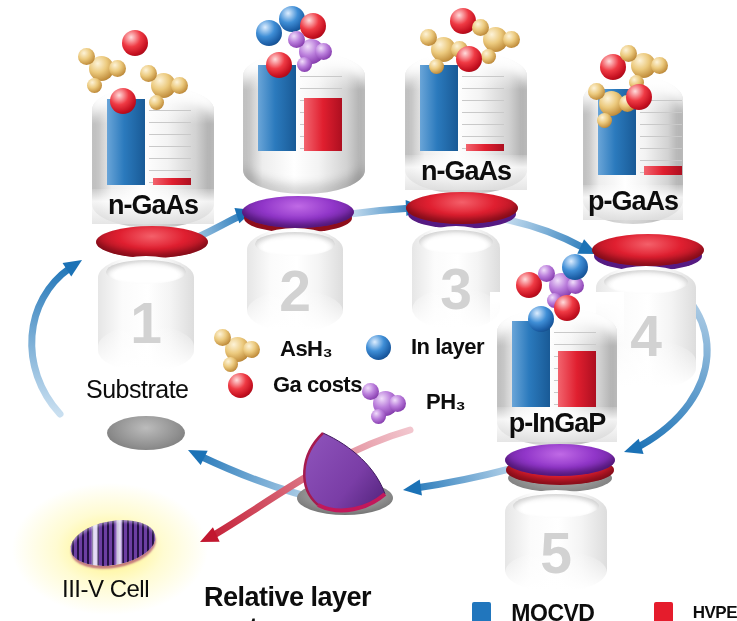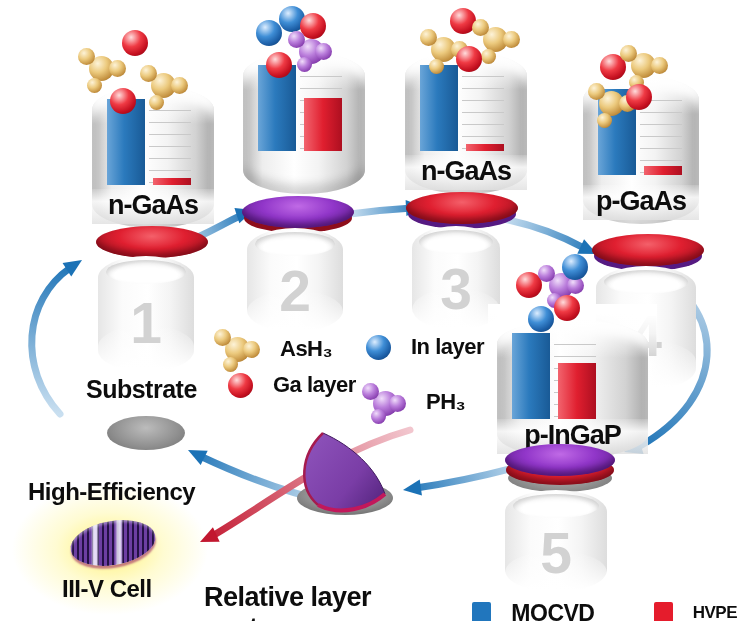--- a/index.html
+++ b/index.html
@@ -62,21 +62,21 @@
   .cluster{position:absolute;width:48px;height:48px;z-index:5;}
   .cluster i{position:absolute;border-radius:50%;}
   .cluster.gold i{background:radial-gradient(circle at 35% 30%,#fdf3d8 0%,#ecca7e 38%,#c3903f 72%,#7e561b 100%);}
   .cluster.purple i{background:radial-gradient(circle at 35% 30%,#f0ddfa 0%,#bb7fdc 38%,#8d44b4 72%,#50207a 100%);}
   .cluster i.c1{width:25px;height:25px;left:11px;top:11px;}
   .cluster i.c2{width:17px;height:17px;left:0;top:3px;}
   .cluster i.c3{width:17px;height:17px;right:0;top:15px;}
   .cluster i.c4{width:15px;height:15px;left:9px;bottom:0;}
 
   
-  .txt{position:absolute;font-weight:bold;color:#0d0d0d;letter-spacing:-0.5px;z-index:4;}
+  .txt{position:absolute;font-weight:normal;color:#0d0d0d;letter-spacing:-0.5px;z-index:4;}
   .txt.big{font-size:25px;}
   .legend-row{position:absolute;display:flex;align-items:center;gap:20px;z-index:4;}
   .legend-row .ic{position:relative;flex:0 0 auto;}
   .legend-row .lbl{font-weight:bold;font-size:22px;color:#0d0d0d;letter-spacing:-0.5px;}
   .swatch{width:22px;height:22px;display:inline-block;border-radius:2px;}
 
   
   #glow{position:absolute;left:12px;top:483px;width:196px;height:132px;z-index:0;
     background:radial-gradient(closest-side,rgba(255,241,110,.95) 0%,rgba(255,249,180,.6) 55%,rgba(255,255,255,0) 100%);}
   #cell{position:absolute;left:70px;top:521px;width:86px;height:44px;border-radius:50%;
@@ -288,21 +288,21 @@
         <i class="c3"></i>
         <i class="c4"></i>
       </div>
     <div class="cluster gold" style="left:588px;top:80px">
         <i class="c1"></i>
         <i class="c2"></i>
         <i class="c3"></i>
         <i class="c4"></i>
       </div>
     <div class="sphere red-s" style="left:626px;top:84px"></div>
-    <div class="cylinder" style="left:583px;top:76px;width:116px;height:148px">
+    <div class="cylinder" style="left:583px;top:76px;width:100px;height:148px">
       <div class="cyl-fade"></div>
       <div class="bars">
         <div class="grid"></div>
         <div class="bar blue" style="height: 100%;"></div>
         <div class="bar red" style="height: 10%;"></div>
       </div>
       <div class="cyl-label">p-GaAs</div>
     </div>
     <div class="under darkpurple" style="left:594px;top:241px"></div>
     <div class="disc red" style="left:592px;top:234px"></div>
@@ -316,21 +316,21 @@
     <div class="sphere red-s" style="left:516px;top:272px"></div>
     <div class="cluster purple" style="left:538px;top:262px;width:46px;height:46px">
         <i class="c1"></i>
         <i class="c2"></i>
         <i class="c3"></i>
         <i class="c4"></i>
       </div>
     <div class="sphere blue-s" style="left:562px;top:254px"></div>
     <div class="sphere blue-s" style="left:528px;top:306px"></div>
     <div class="sphere red-s" style="left:554px;top:295px"></div>
-    <div class="cylinder" style="left:497px;top:320px;width:151px;height:138px">
+    <div class="cylinder" style="left:497px;top:308px;width:120px;height:138px">
       <div class="cyl-fade"></div>
       <div class="bars">
         <div class="grid"></div>
         <div class="bar blue" style="height: 100%;"></div>
         <div class="bar red" style="height: 65%;"></div>
       </div>
       <div class="cyl-label">p-InGaP</div>
     </div>
     <div class="disc gray" style="left:508px;top:464px;width:104px;height:28px"></div>
     <div class="disc red" style="left:506px;top:455px;width:108px;height:30px"></div>
@@ -345,40 +345,39 @@
     <span class="ic cluster gold" style="position:relative;width:46px;height:46px">
         <i class="c1"></i>
         <i class="c2"></i>
         <i class="c3"></i>
         <i class="c4"></i>
       </span>
     <span class="lbl">AsH₃</span>
   </div>
   <div class="legend-row" style="left:228px;top:372px">
     <span class="ic sphere red-s" style="position:relative;width:25px;height:25px"></span>
-    <span class="lbl">Ga layer</span>
+    <span class="lbl">Ga costs</span>
   </div>
   <div class="legend-row" style="left:366px;top:334px">
     <span class="ic sphere blue-s" style="position:relative;width:25px;height:25px"></span>
     <span class="lbl">In layer</span>
   </div>
   <div class="legend-row" style="left:362px;top:380px">
     <span class="ic cluster purple" style="position:relative;width:44px;height:44px">
         <i class="c1"></i>
         <i class="c2"></i>
         <i class="c3"></i>
         <i class="c4"></i>
       </span>
     <span class="lbl">PH₃</span>
   </div>
 
   <div class="txt big" style="left:86px;top:375px">Substrate</div>
   <div id="substrate-disc" class="disc gray"></div>
 
-  <div class="txt" style="left:28px;top:478px;font-size:24px">High-Efficiency</div>
   <div id="cell"></div>
   <div class="txt" style="left:62px;top:575px;font-size:24px">III-V Cell</div>
 
   <div class="legend-row" style="left:204px;top:582px">
     <span class="lbl" style="font-size:27px">Relative layer costs:</span>
     <span style="width:12px"></span>
     <span class="swatch" style="background:#2176bd"></span>
     <span class="lbl" style="font-size:23px">MOCVD</span>
     <span style="width:22px"></span>
     <span class="swatch" style="background:#e51c2c"></span>

